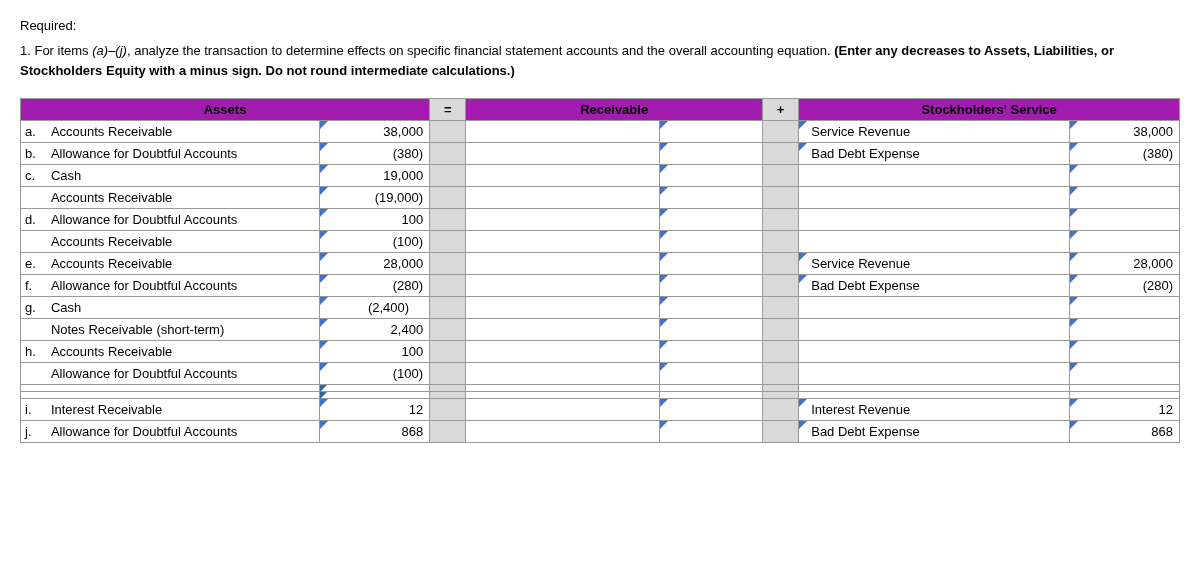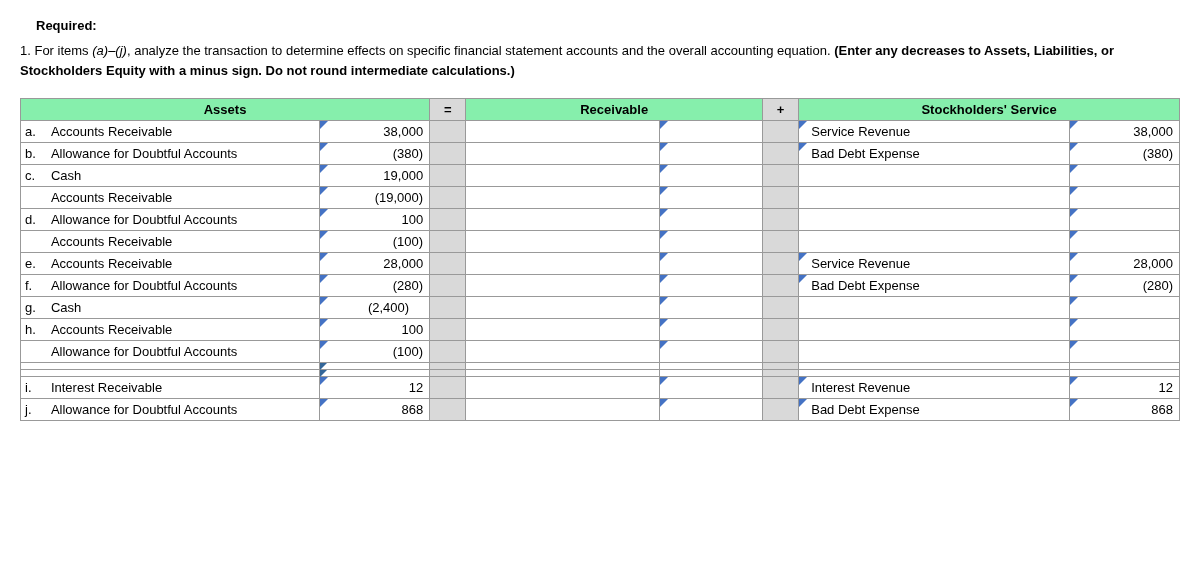--- a/index.html
+++ b/index.html
@@ -4,41 +4,40 @@
   <style>
     * { box-sizing: border-box; margin: 0; padding: 0; }
     body {
       font-family: Arial, sans-serif;
       font-size: 13px;
       background: #fff;
       color: #000;
       padding: 18px 20px;
     }
     .required-title {
-      font-weight: bold;
+      font-weight: normal;
       margin-bottom: 8px;
-      margin-left: 16px;
     }
     .instruction {
       margin-bottom: 18px;
       line-height: 1.5;
     }
     .instruction .bold { font-weight: bold; }
 
     .accounting-table {
       width: 100%;
       border-collapse: collapse;
       font-size: 13px;
     }
     .accounting-table th, .accounting-table td {
       border: 1px solid #999;
       padding: 3px 5px;
     }
     .section-header {
-      background: #86efac;
+      background: #a21caf;
       font-weight: bold;
       text-align: center;
       border: 1px solid #999;
     }
     .eq-sign {
       background: #d9d9d9;
       font-weight: bold;
       text-align: center;
       width: 28px;
       border: 1px solid #999;
@@ -220,20 +219,35 @@
         <td style="text-align: right; position: relative; padding-right: 6px;">
           <span style="position: absolute; left: 0px; top: 0px; width: 0px; height: 0px; border-style: solid; border-width: 8px 8px 0px 0px; border-color: rgb(68, 114, 196) transparent transparent;"></span>
         </td>
         <td style="background: rgb(217, 217, 217); border-color: rgb(153, 153, 153);"></td>
         <td style="border-left: none; padding-left: 2px;"></td>
         <td style="text-align: right; position: relative; padding-right: 6px;">
           <span style="position: absolute; left: 0px; top: 0px; width: 0px; height: 0px; border-style: solid; border-width: 8px 8px 0px 0px; border-color: rgb(68, 114, 196) transparent transparent;"></span>
         </td>
       </tr>
       <tr>
+        <td style="border-right: none; padding-right: 0px; padding-left: 4px; width: 22px;"></td>
+        <td style="border-left: none; padding-left: 2px;">Notes Receivable (short-term)</td>
+        <td class="input-cell" style="text-align: right; position: relative; padding-right: 6px;"><span style="position: absolute; left: 0px; top: 0px; width: 0px; height: 0px; border-style: solid; border-width: 8px 8px 0px 0px; border-color: rgb(68, 114, 196) transparent transparent;"></span>2,400</td>
+        <td style="background: rgb(217, 217, 217); border-color: rgb(153, 153, 153);"></td>
+        <td></td>
+        <td style="text-align: right; position: relative; padding-right: 6px;">
+          <span style="position: absolute; left: 0px; top: 0px; width: 0px; height: 0px; border-style: solid; border-width: 8px 8px 0px 0px; border-color: rgb(68, 114, 196) transparent transparent;"></span>
+        </td>
+        <td style="background: rgb(217, 217, 217); border-color: rgb(153, 153, 153);"></td>
+        <td style="border-left: none; padding-left: 2px;"></td>
+        <td style="text-align: right; position: relative; padding-right: 6px;">
+          <span style="position: absolute; left: 0px; top: 0px; width: 0px; height: 0px; border-style: solid; border-width: 8px 8px 0px 0px; border-color: rgb(68, 114, 196) transparent transparent;"></span>
+        </td>
+      </tr>
+      <tr>
         <td style="border-right: none; padding-right: 0px; padding-left: 4px; width: 22px;">h.</td>
         <td style="border-left: none; padding-left: 2px;">Accounts Receivable</td>
         <td class="input-cell" style="text-align: right; position: relative; padding-right: 6px;"><span style="position: absolute; left: 0px; top: 0px; width: 0px; height: 0px; border-style: solid; border-width: 8px 8px 0px 0px; border-color: rgb(68, 114, 196) transparent transparent;"></span>100</td>
         <td style="background: rgb(217, 217, 217); border-color: rgb(153, 153, 153);"></td>
         <td></td>
         <td style="text-align: right; position: relative; padding-right: 6px;">
           <span style="position: absolute; left: 0px; top: 0px; width: 0px; height: 0px; border-style: solid; border-width: 8px 8px 0px 0px; border-color: rgb(68, 114, 196) transparent transparent;"></span>
         </td>
         <td style="background: rgb(217, 217, 217); border-color: rgb(153, 153, 153);"></td>
         <td style="border-left: none; padding-left: 2px;"></td>

